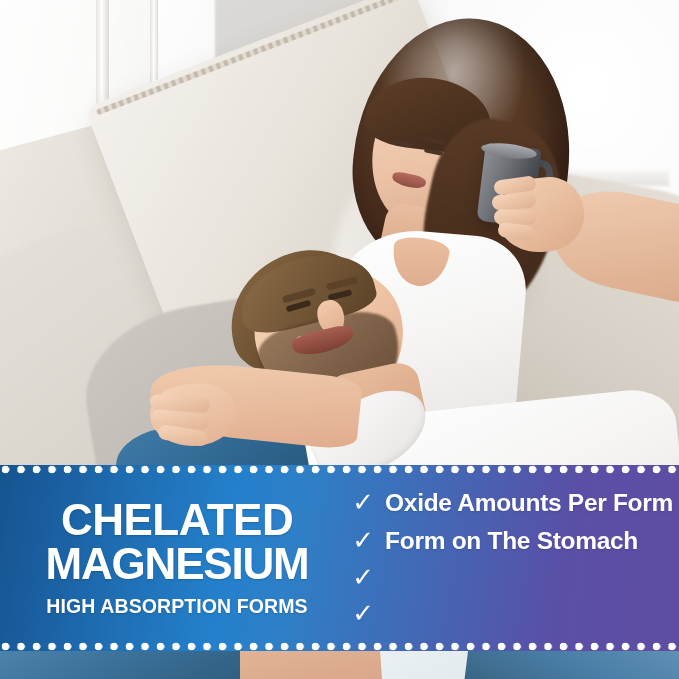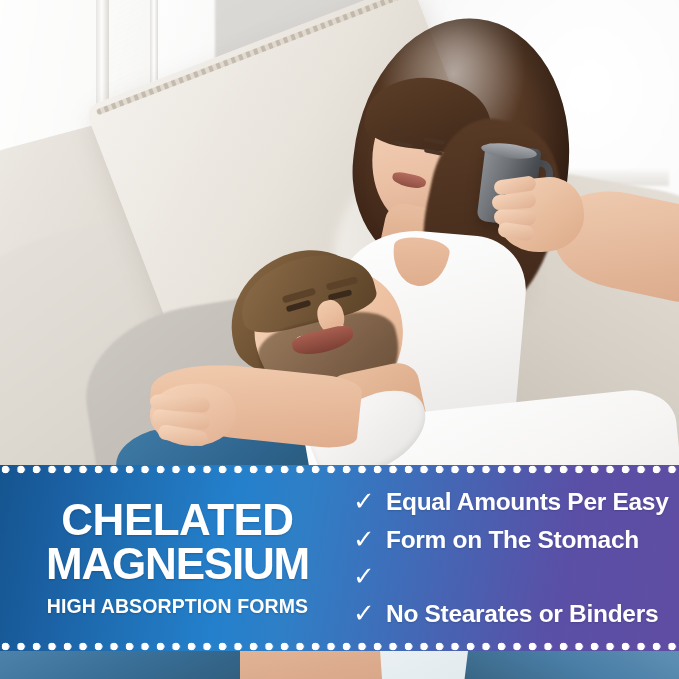--- a/index.html
+++ b/index.html
@@ -522,33 +522,32 @@
     <div class="headline-block">
       <div class="headline-1">CHELATED</div>
       <div class="headline-2">MAGNESIUM</div>
       <div class="subhead">HIGH ABSORPTION FORMS</div>
     </div>
 
     <div class="benefits">
 
       <div class="benefit">
         <span class="check">✓</span>
-        <span class="benefit-label">Equal Amounts Per Easy</span>
+        <span class="benefit-label">Oxide Amounts Per Form</span>
       </div>
 
       <div class="benefit">
         <span class="check">✓</span>
         <span class="benefit-label">Form on The Stomach</span>
       </div>
 
       <div class="benefit">
         <span class="check">✓</span>
       </div>
 
       <div class="benefit">
         <span class="check">✓</span>
-        <span class="benefit-label">No Stearates or Binders</span>
       </div>
 
     </div>
   </div>
 
 </div>
 
 </body></html>

